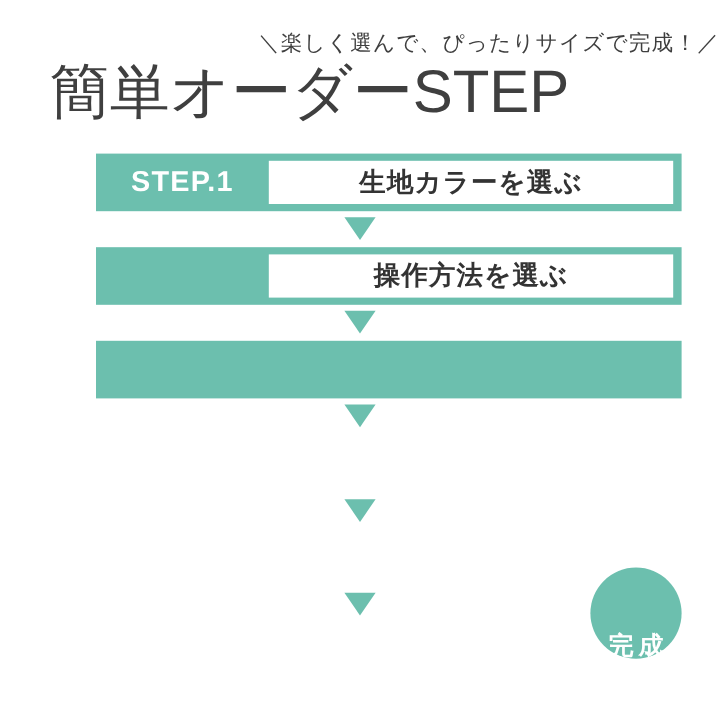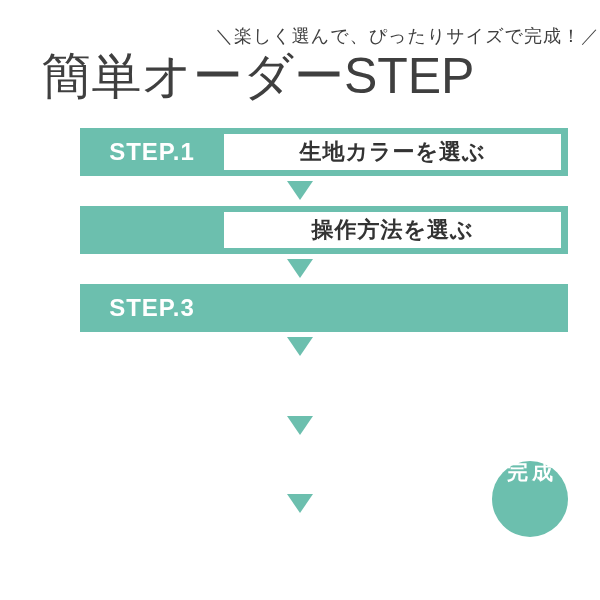--- a/index.html
+++ b/index.html
@@ -55,24 +55,24 @@
     white-space:nowrap;
   }
   .arrow{
     position:absolute;left:287px;
     width:0;height:0;
     border-left:13px solid transparent;
     border-right:13px solid transparent;
     border-top:19px solid var(--accent);
   }
   .badge{
-    position:absolute;left:492px;top:461px;
+    position:absolute;left:492px;top:473px;
     width:76px;height:76px;border-radius:50%;
     background:var(--accent);
-    display:flex;align-items:flex-start;justify-content:center;
+    display:flex;align-items:flex-end;justify-content:center;
     z-index:5;
   }
   .badge span{
     color:var(--label-text);
     font-size:21px;font-weight:bold;
     letter-spacing:4px;
     padding-left:4px;
     line-height:1;
   }
 </style>
@@ -93,21 +93,20 @@
   <div class="arrow" style="top:181px"></div>
 
   <div class="bar" style="top:206px">
     <div class="bar-box">
       <span>操作方法を選ぶ</span>
     </div>
   </div>
   <div class="arrow" style="top:259px"></div>
 
   <div class="bar" style="top:284px">
-    <div class="bar-label">STEP.3</div>
   </div>
   <div class="arrow" style="top:337px"></div>
 
   <div class="arrow" style="top:416px"></div>
 
   <div class="arrow" style="top:494px"></div>
 
 
   <div class="badge">
     <span>完成</span>

